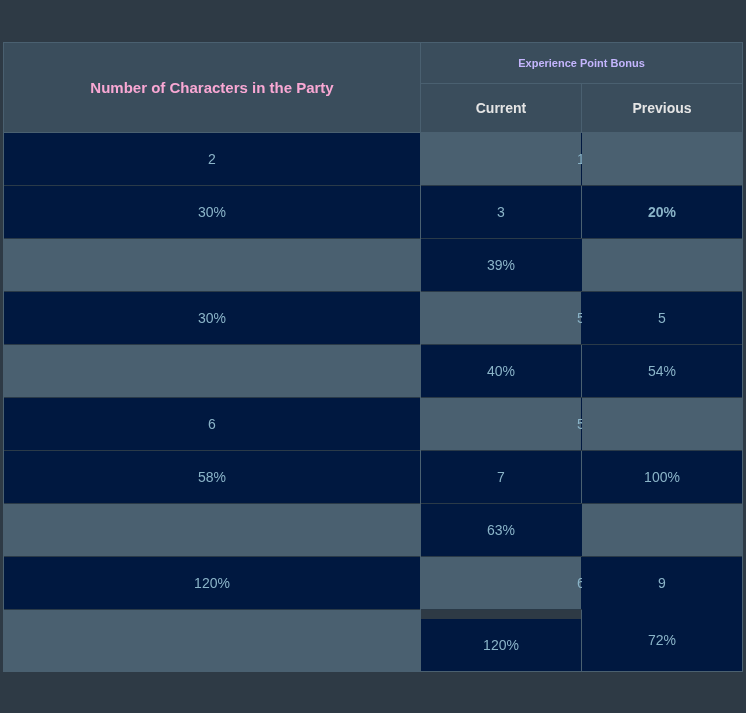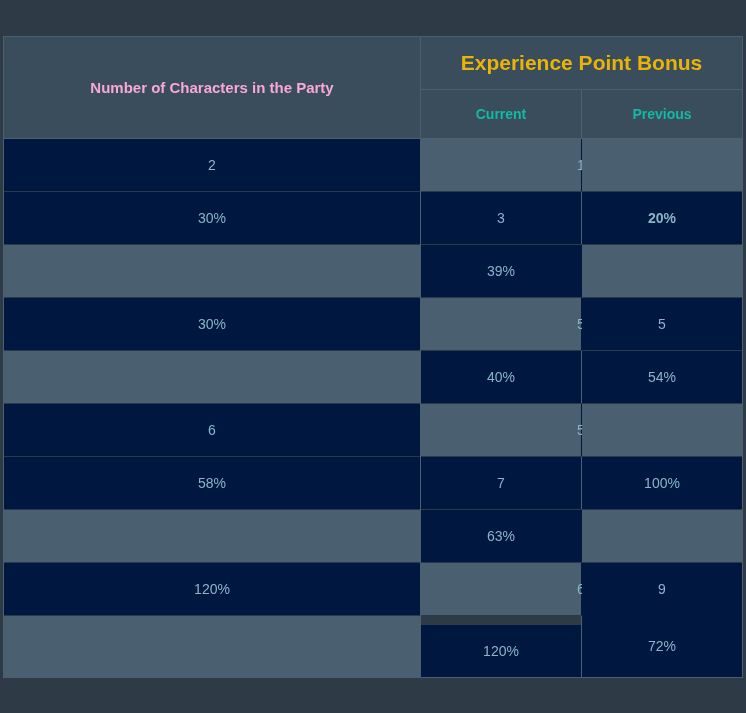--- a/index.html
+++ b/index.html
@@ -54,37 +54,37 @@
       background-color: #3a4d5c;
       display: flex;
       align-items: center;
       justify-content: center;
       padding: 14px 10px;
       border-bottom: 1px solid #4a6070;
       grid-column: span 3;
     }
 
     .header-exp-text {
-      color: #eab308;
+      color: #c4b5fd;
       font-weight: bold;
-      font-size: 21px;
+      font-size: 11px;
       text-align: left;
     }
 
     .header-sub {
       background-color: #3a4d5c;
       display: flex;
       align-items: center;
       justify-content: center;
       padding: 16px 10px;
       border-bottom: 1px solid #4a6070;
     }
 
     .header-sub-text {
-      color: #14b8a6;
+      color: #e5e5e5;
       font-weight: bold;
       font-size: 14px;
       text-align: center;
     }
 
     .data-cell-left {
       background-color: #001840;
       display: flex;
       align-items: center;
       justify-content: center;

